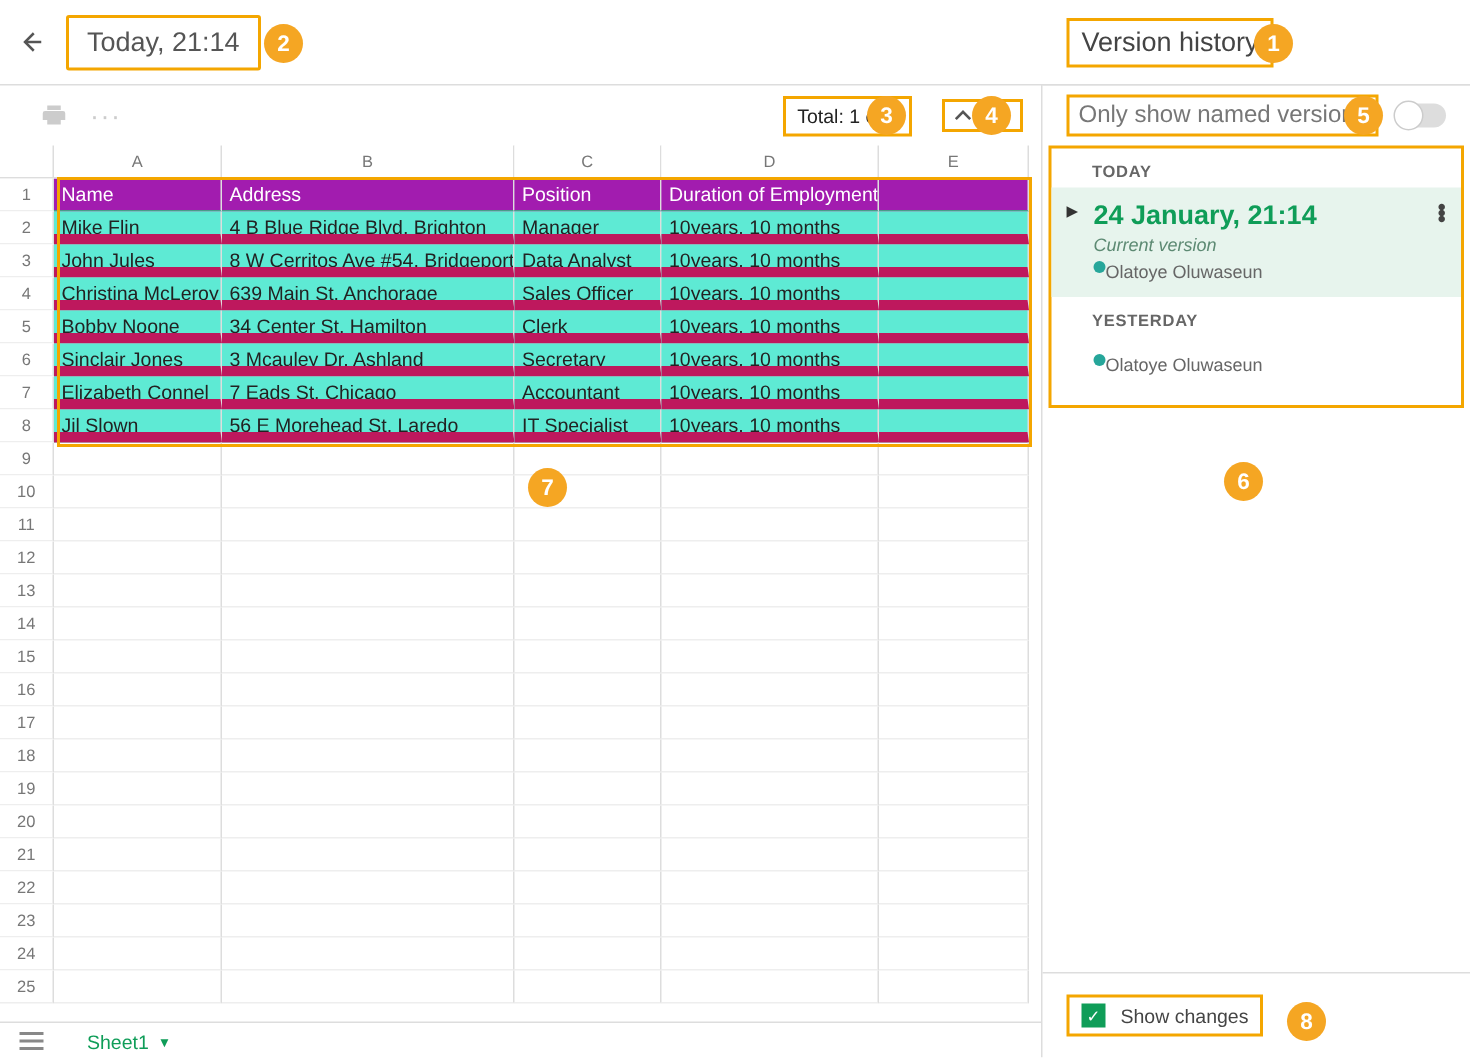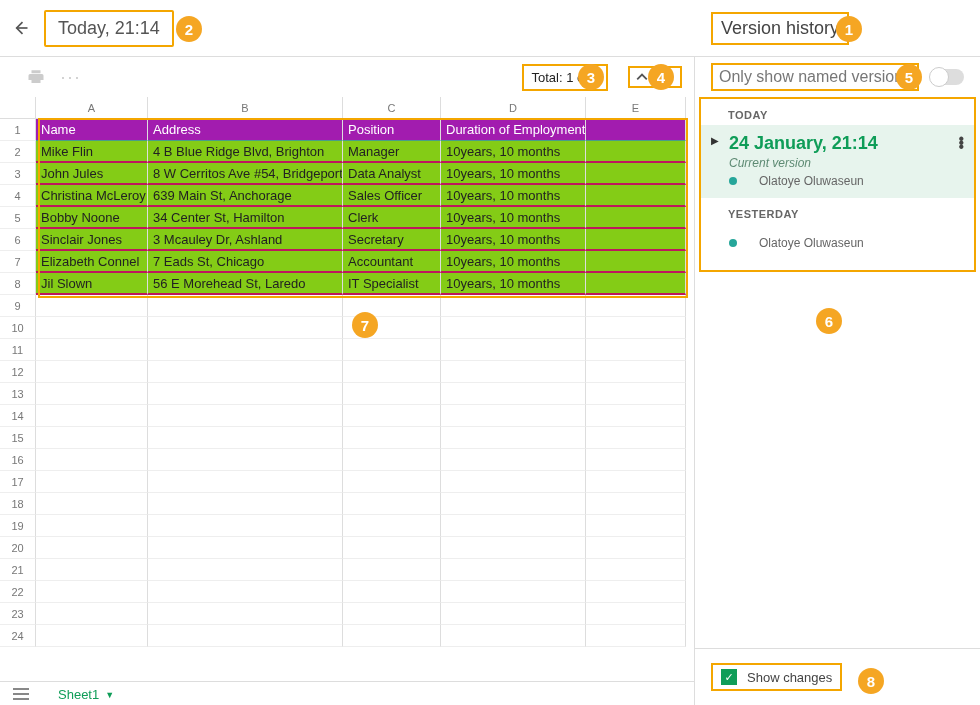--- a/index.html
+++ b/index.html
@@ -28,21 +28,21 @@
   
   .grid-header-row { display:flex; height:22px; }
   .corner { width:36px; border-right:1px solid #ddd; border-bottom:1px solid #ddd; background:#fff; }
   .colhdr { border-right:1px solid #ddd; border-bottom:1px solid #ddd; text-align:center; color:#777; font-size:11px; line-height:22px; background:#fff; }
   .rows-wrap { flex:1; overflow:hidden; }
   .row { display:flex; height:22px; }
   .rnum { width:36px; border-right:1px solid #ddd; border-bottom:1px solid #eee; color:#777; font-size:11px; text-align:center; line-height:22px; background:#fff; }
   .cell { border-right:1px solid #ddd; border-bottom:1px solid #eee; padding:0 5px; font-size:13px; line-height:22px; white-space:nowrap; overflow:hidden; }
   .cA { width:112px; } .cB { width:195px; } .cC { width:98px; } .cD { width:145px; } .cE { width:100px; }
 
-  .row.filled .cell { background:#84cc16; border-bottom:2px solid #be185d; }
+  .row.filled .cell { background:#5eead4; border-bottom:7px solid #be185d; }
   .row.header .cell { background:#a21caf; color:#fff; border-bottom:1px solid #4a9c88; }
 
   .data-region-outline { position:absolute; border:2px solid #f4a600; pointer-events:none; z-index:40; }
 
   .sheet-tabs { height:24px; border-top:1px solid #ddd; display:flex; align-items:center; padding:0 12px; gap:20px; }
   .sheet-tabs .burger { color:#888; }
   .sheet-tab { color:#0f9d58; font-size:13px; font-weight:500; display:flex; align-items:center; gap:6px; border-top:2px solid transparent; padding:10px 8px; }
   .sheet-tab .tri { color:#0f9d58; font-size:9px; }
 
   
@@ -53,21 +53,21 @@
 
   .history-outline { border:2px solid #f4a600; margin:0 4px; padding-bottom:10px; }
   .sb-section { padding:10px 16px 4px; font-size:11px; font-weight:bold; color:#666; letter-spacing:0.5px;margin-left:11px; }
   .ver-item { padding:8px 16px 10px 28px; position:relative; }
   .ver-item.selected { background:#e7f4ed; }
   .ver-item .expander { position:absolute; left:10px; top:10px; color:#333; font-size:10px; }
   .ver-item .kebab { position:absolute; right:10px; top:12px; color:#444; font-size:16px; line-height:4px; }
   .ver-title { font-size:18px; color:#222; }
   .ver-item.selected .ver-title { color:#0f9d58; font-weight:600; }
   .ver-sub { font-size:12px; font-style:italic; color:#5d8a73; margin-top:2px; }
-  .ver-author { font-size:12px; color:#666; margin-top:4px; display:flex; align-items:center; gap:22px; }
+  .ver-author { font-size:12px; color:#666; margin-top:4px; display:flex; gap:0; }
   .ver-author .dot { width:8px; height:8px; border-radius:50%; background:#26a69a; display:inline-block; }
 
   .sb-footer { margin-top:auto; padding:14px 16px; border-top:1px solid #ddd; display:flex; align-items:center; }
   .sb-footer-inner { border:2px solid #f4a600; padding:4px 8px; display:flex; align-items:center; gap:10px; color:#444; }
   .chk { width:16px; height:16px; background:#0f9d58; display:inline-flex; align-items:center; justify-content:center; color:#fff; font-size:11px; }
 
   svg { display:block; }
 </style>
 </head>
 <body>
@@ -313,20 +313,28 @@
           <div class="cell cE"></div>
         </div>
         <div class="row">
           <div class="rnum">24</div>
           <div class="cell cA"></div>
           <div class="cell cB"></div>
           <div class="cell cC"></div>
           <div class="cell cD"></div>
           <div class="cell cE"></div>
         </div>
+        <div class="row">
+          <div class="rnum">25</div>
+          <div class="cell cA"></div>
+          <div class="cell cB"></div>
+          <div class="cell cC"></div>
+          <div class="cell cD"></div>
+          <div class="cell cE"></div>
+        </div>
       </div>
 
     <div class="sheet-tabs">
       <span class="burger">
         <svg width="18" height="14" viewBox="0 0 18 14" stroke="#888" stroke-width="2">
             <path d="M1 2h16M1 7h16M1 12h16"></path>
           </svg>
       </span>
       <div class="sheet-tab">
         <span>Sheet1</span>

